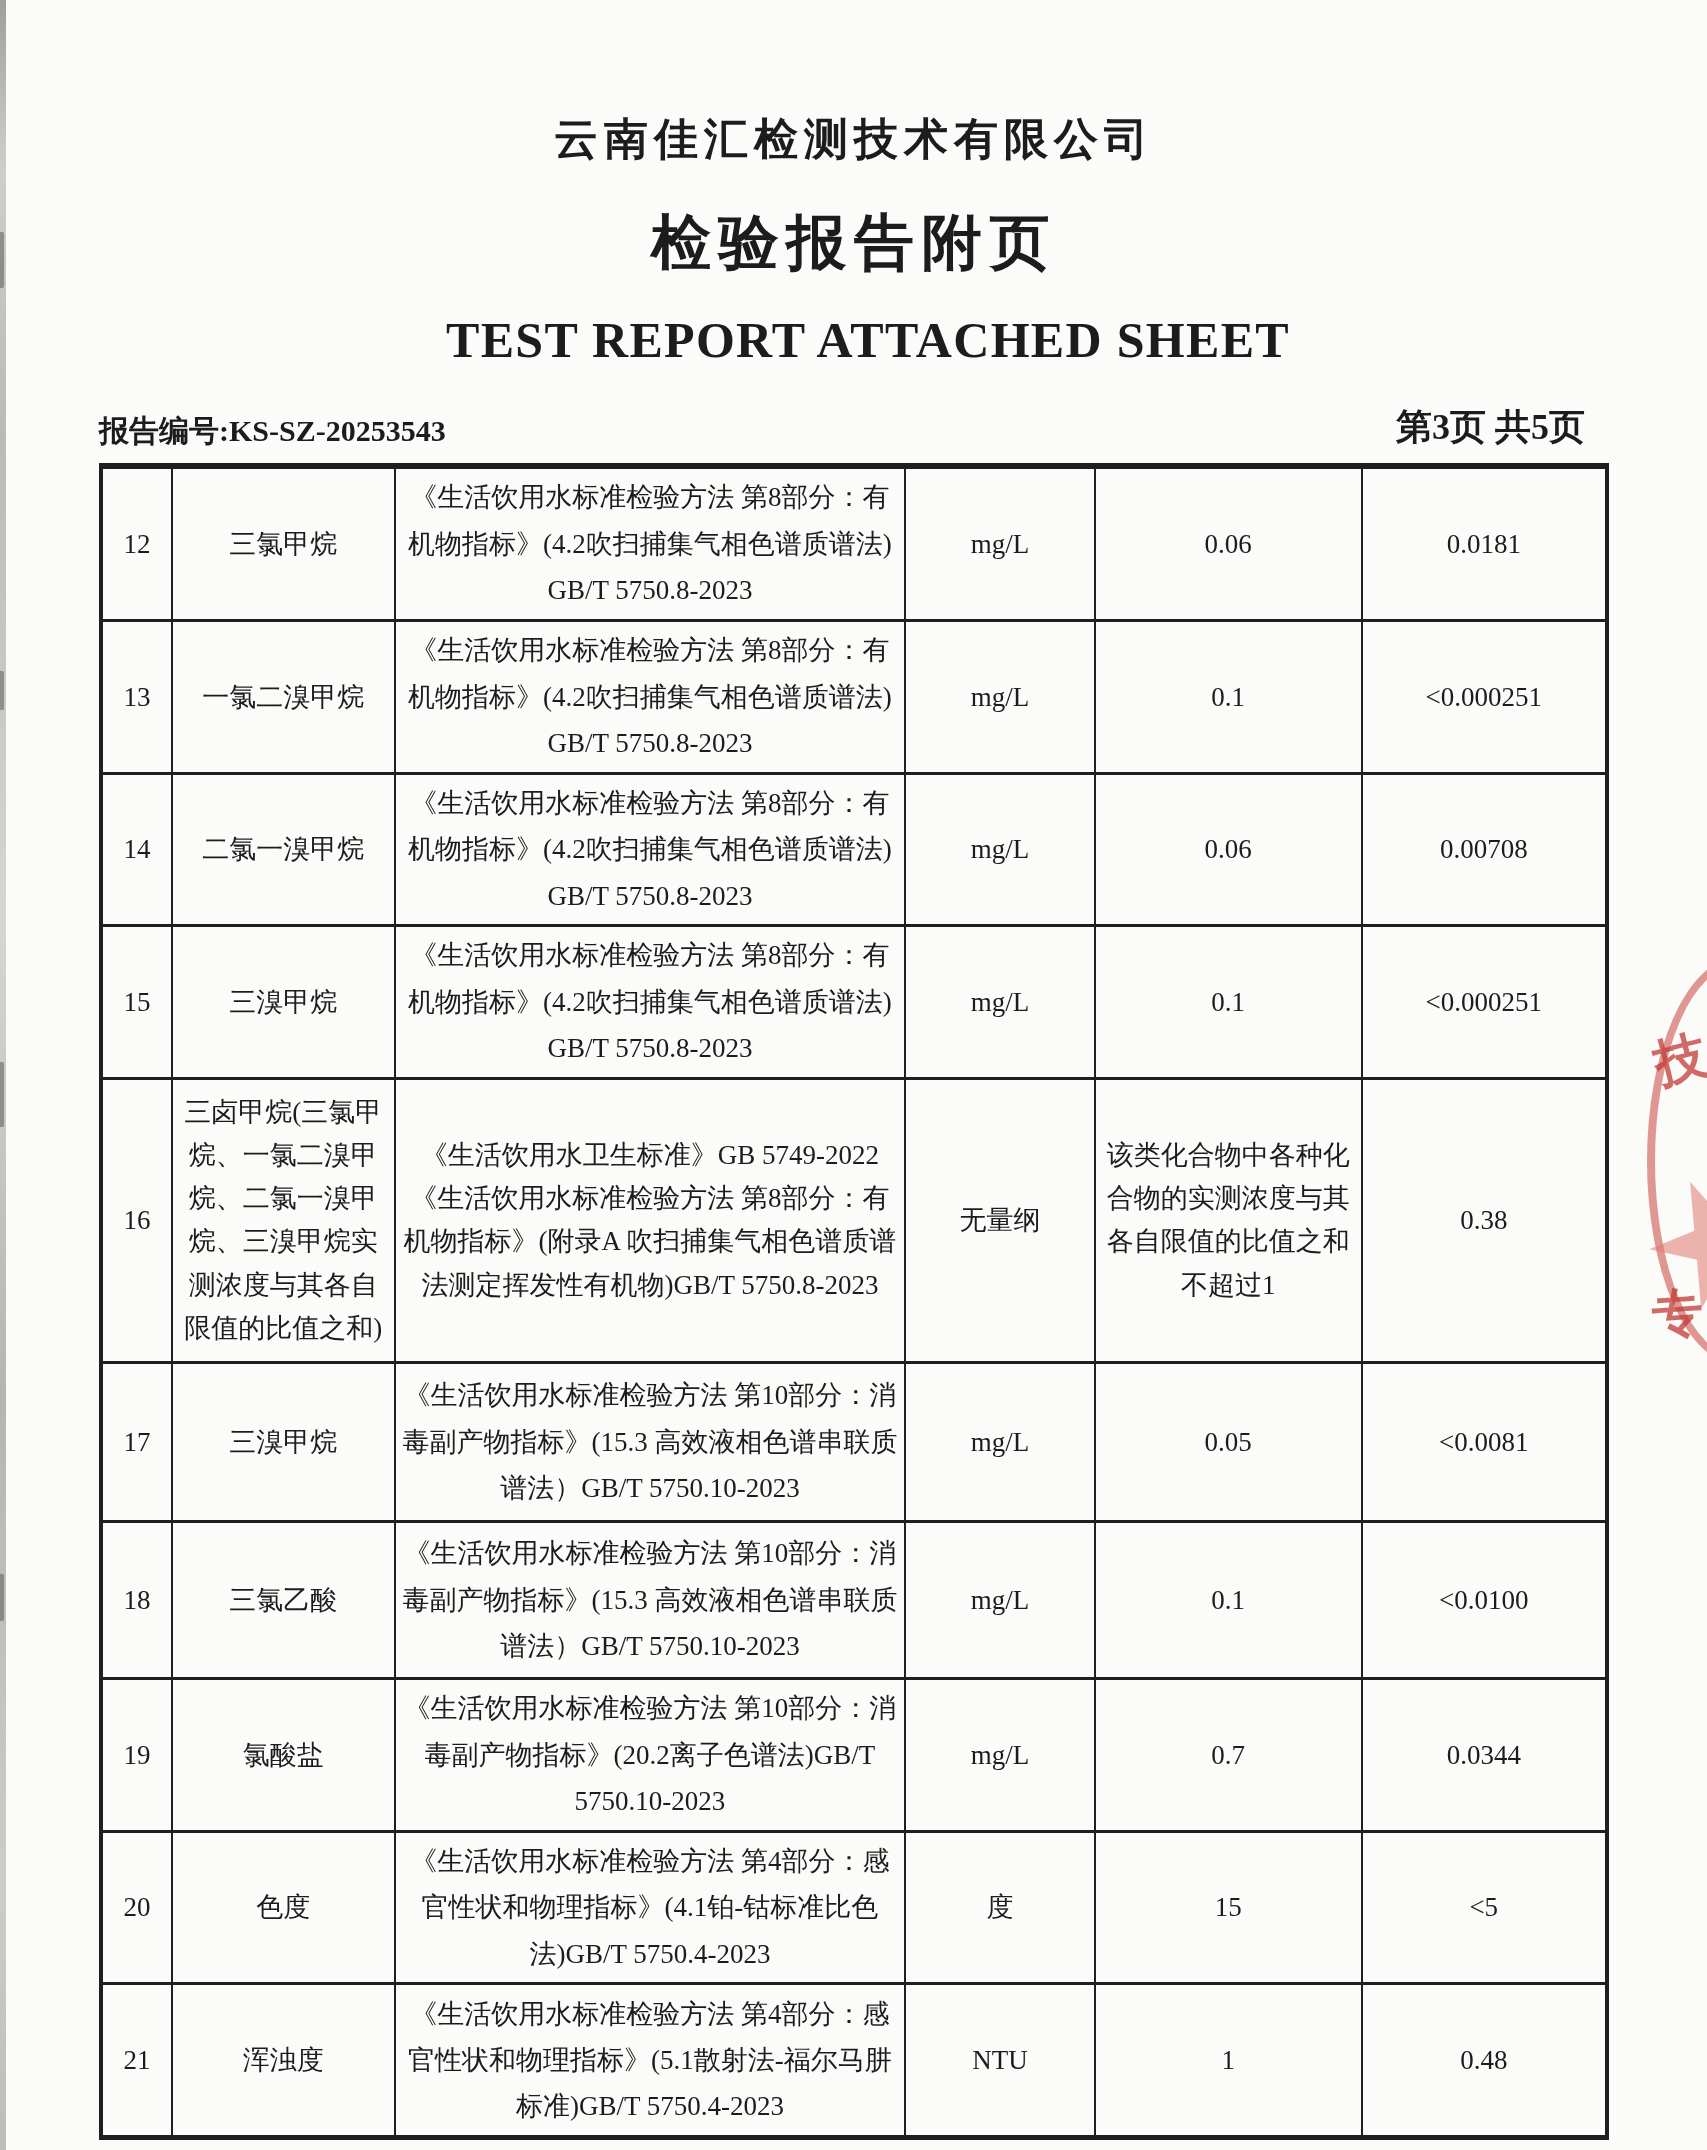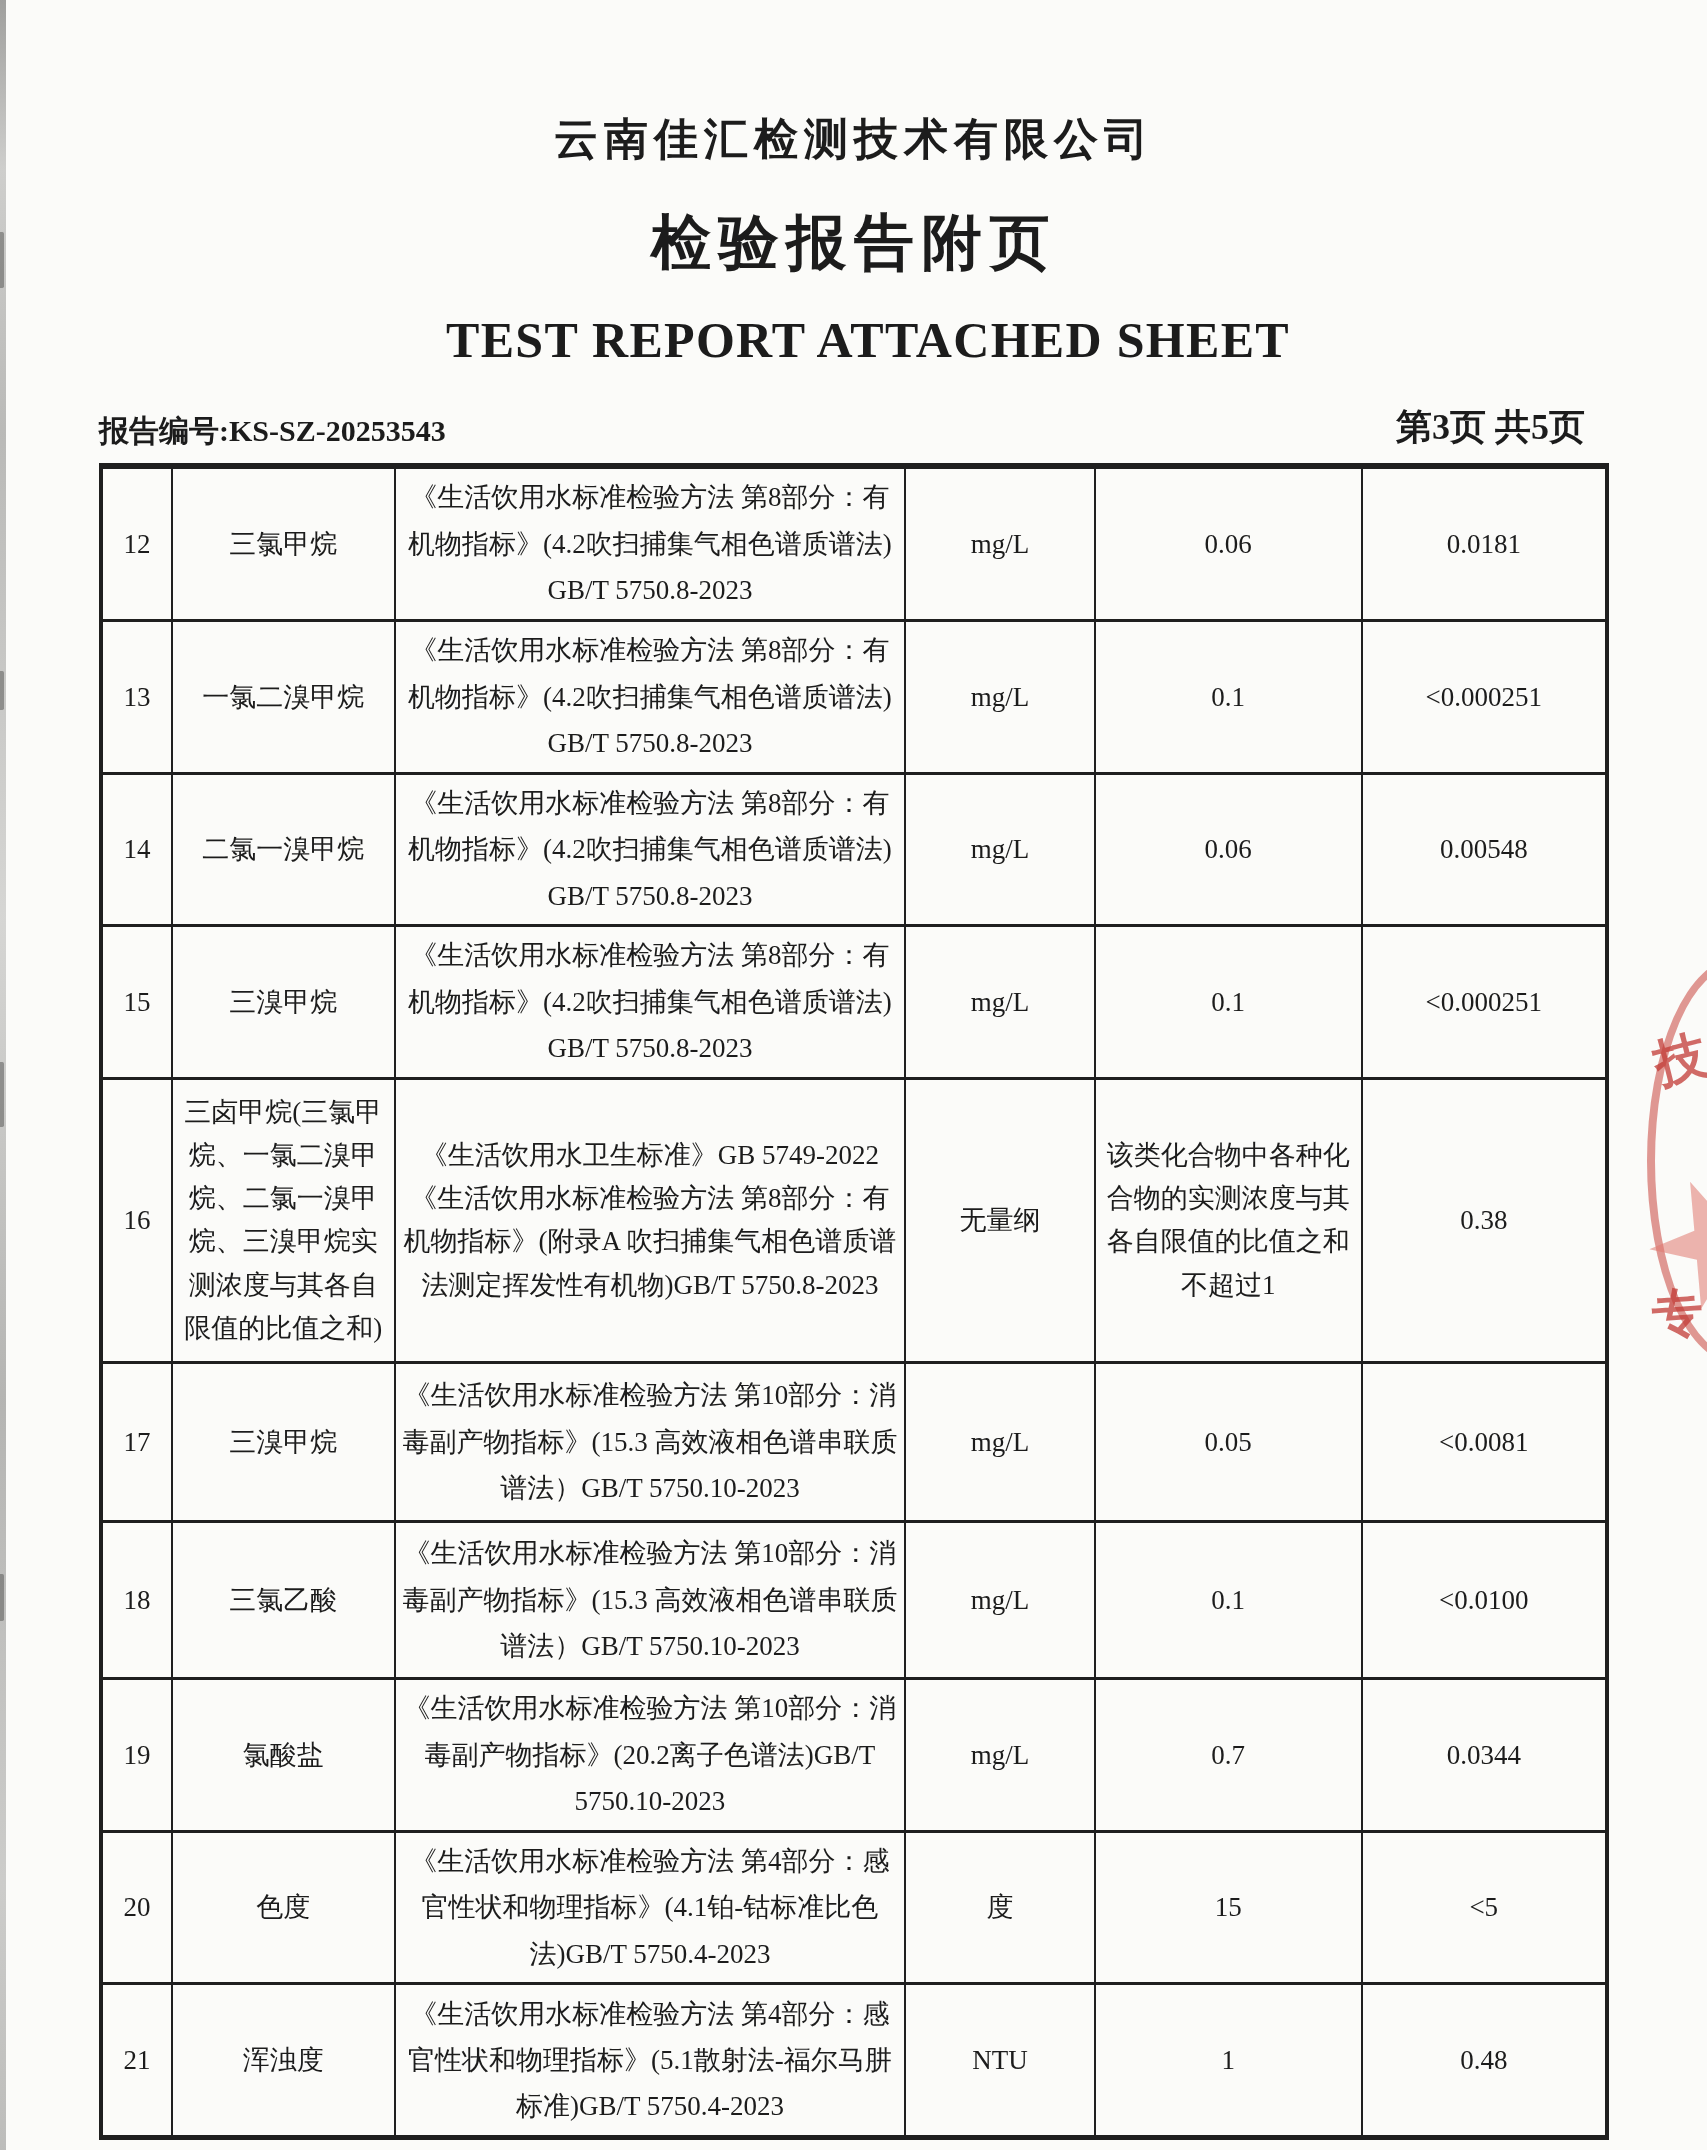--- a/index.html
+++ b/index.html
@@ -139,21 +139,21 @@
       <td>mg/L</td>
       <td>0.1</td>
       <td>&lt;0.000251</td>
     </tr>
     <tr class="r-2">
       <td>14</td>
       <td>二氯一溴甲烷</td>
       <td class="standard-cell">《生活饮用水标准检验方法 第8部分：有机物指标》(4.2吹扫捕集气相色谱质谱法) GB/T 5750.8-2023</td>
       <td>mg/L</td>
       <td>0.06</td>
-      <td>0.00548</td>
+      <td>0.00708</td>
     </tr>
     <tr class="r-3">
       <td>15</td>
       <td>三溴甲烷</td>
       <td class="standard-cell">《生活饮用水标准检验方法 第8部分：有机物指标》(4.2吹扫捕集气相色谱质谱法) GB/T 5750.8-2023</td>
       <td>mg/L</td>
       <td>0.1</td>
       <td>&lt;0.000251</td>
     </tr>
     <tr class="r-4">

